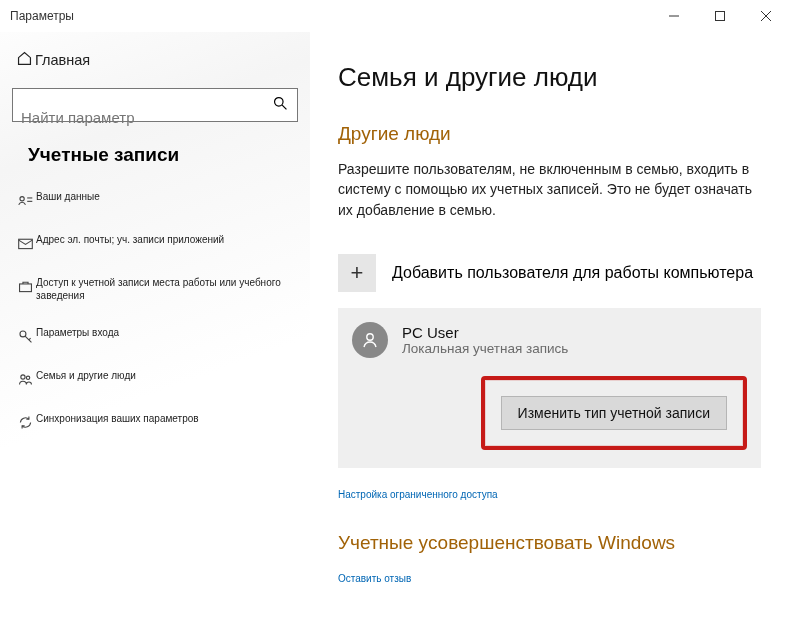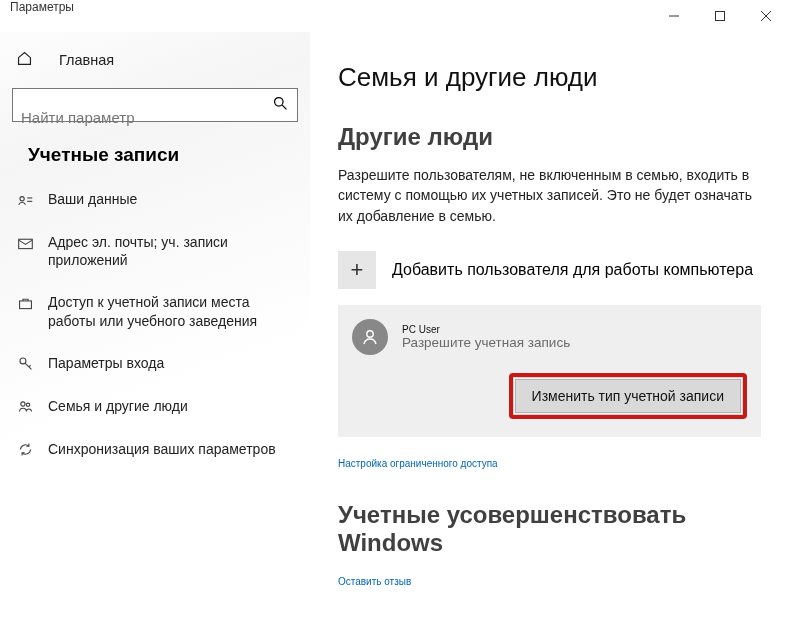--- a/index.html
+++ b/index.html
@@ -1,45 +1,45 @@
 <!DOCTYPE html>
 <html><head>
 <meta charset="utf-8">
 <style>
   * { box-sizing: border-box; margin: 0; padding: 0; font-family: "Segoe UI", Tahoma, sans-serif; }
   body { width: 789px; height: 617px; background: #fff; overflow: hidden; color: #000; }
   .window { width: 100%; height: 100%; display: flex; flex-direction: column; }
-  .titlebar { height: 32px; display: flex; align-items: flex-start; padding-left: 10px; font-size: 12px; color: #333; }
+  .titlebar { height: 32px; display: flex; align-items: center; padding-left: 10px; font-size: 12px; color: #333; }
   .title-left { display: flex; align-items: center; gap: 6px; }
   .win-controls { margin-left: auto; display: flex; }
   .win-btn { width: 46px; height: 32px; display: flex; align-items: center; justify-content: center; font-size: 12px; color: #333; }
   .win-btn svg { width: 10px; height: 10px; }
   .body { flex: 1; display: flex; background: #fff; }
   .sidebar { width: 310px; background: linear-gradient(160deg, #fdfdfd 0%, #f5f5f5 20%, #ffffff 60%); padding-top: 8px; }
-  .home-row { display: flex; align-items: center; gap: 26px; padding: 10px 16px; font-size: 14.5px; color: #222; cursor: pointer; }
+  .home-row { display: flex; align-items: center; gap: 2px; padding: 10px 16px; font-size: 14.5px; color: #222; cursor: pointer; }
   .search-wrap { padding: 8px 12px 14px 12px; }
   .search { width: 100%; height: 34px; border: 1px solid #777; background: #fff; display: flex; align-items: center; padding: 0 8px; }
   .search input { flex: 1; border: none; outline: none; font-size: 15px; color: #666; background: transparent; margin-top: 25px; }
   .cat-title { padding: 8px 16px 12px 28px; font-size: 19px; font-weight: 600; }
-  .nav-item { display: flex; align-items: flex-start; gap: 14px; padding: 12px 16px; font-size: 14px; color: #222; cursor: pointer; line-height: 1.3; }
+  .nav-item { display: flex; align-items: flex-start; gap: 2px; padding: 12px 16px; font-size: 10px; color: #222; cursor: pointer; line-height: 1.3; }
   .nav-item .icon { width: 18px; height: 18px; flex-shrink: 0; display: flex; align-items: center; justify-content: center; color: #444; margin-top: 1px; }
   .main { flex: 1; padding: 30px 28px 20px 28px; overflow: hidden; }
   h1 { font-weight: 400; font-size: 26px; margin-bottom: 30px; color: #111; }
-  h2 { font-weight: 700; font-size: 24px; margin-bottom: 14px; color: #404040; }
-  .desc { font-size: 14px; color: #222; line-height: 1.45; margin-bottom: 25px; }
+  h2 { font-weight: 400; font-size: 19px; margin-bottom: 14px; color: #a16207; }
+  .desc { font-size: 14px; color: #222; line-height: 1.45; margin-bottom: 34px; }
   .add-row { display: flex; align-items: center; gap: 16px; margin-bottom: 16px; cursor: pointer; }
   .plus-box { width: 38px; height: 38px; background: #e6e6e6; display: flex; align-items: center; justify-content: center; font-size: 22px; color: #333; }
   .user-card { background: #efefef; padding: 14px 14px 18px 14px; margin-bottom: 16px; }
   .user-head { display: flex; align-items: center; gap: 14px; margin-bottom: 18px; }
   .avatar { width: 36px; height: 36px; border-radius: 50%; background: #888; display: flex; align-items: center; justify-content: center; }
-  .user-name { font-size: 10px; color: #111; }
+  .user-name { font-size: 15px; color: #111; }
   .user-type { font-size: 13.5px; color: #6b6b6b; }
   .user-actions { display: flex; justify-content: flex-end; gap: 12px; align-items: center; }
   .btn { height: 34px; border: 1px solid #b5b5b5; background: #d9d9d9; font-size: 14px; padding: 0 16px; cursor: pointer; color: #111; }
-  .highlight-ring { border: 4px solid #c61a17; border-radius: 4px; padding: 2px; display: inline-block; box-shadow: 0 0 0 1px rgba(198,26,23,0.15) inset; }
+  .highlight-ring { border: 4px solid #c61a17; border-radius: 4px; padding: 16px; display: inline-block; box-shadow: 0 0 0 1px rgba(198,26,23,0.15) inset; }
   .link { color: #0066b4; font-size: 10px; cursor: pointer; display: inline-block; }
   .link-row { margin-bottom: 30px; }
   .icon svg { width: 17px; height: 17px; stroke: currentColor; fill: none; }
 </style>
 </head>
 <body>
 
 <div class="window">
   <div class="titlebar">
     <div class="title-left">
@@ -168,21 +168,21 @@
       <div class="user-card">
         <div class="user-head">
           <div class="avatar">
             <svg viewBox="0 0 20 20" width="20" height="20">
                 <circle cx="10" cy="7" r="3.2" fill="none" stroke="#fff" stroke-width="1.4"></circle>
                 <path d="M4 17c1-4 4-5 6-5s5 1 6 5" fill="none" stroke="#fff" stroke-width="1.4"></path>
               </svg>
           </div>
           <div>
             <div class="user-name">PC User</div>
-            <div class="user-type">Разрешите учетная запись</div>
+            <div class="user-type">Локальная учетная запись</div>
           </div>
         </div>
         <div class="user-actions">
           <span class="highlight-ring">
             <button class="btn">Изменить тип учетной записи</button>
           </span>
         </div>
       </div>
 
       <div class="link-row">

